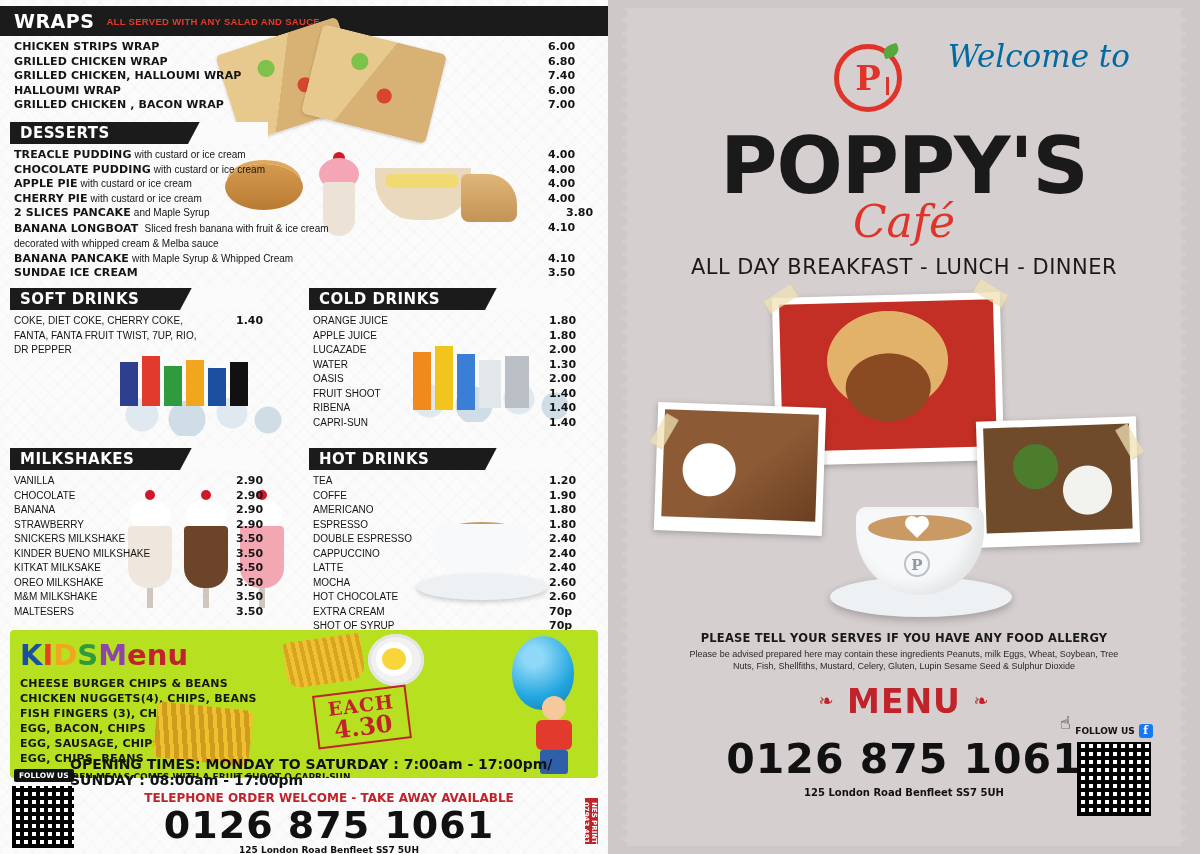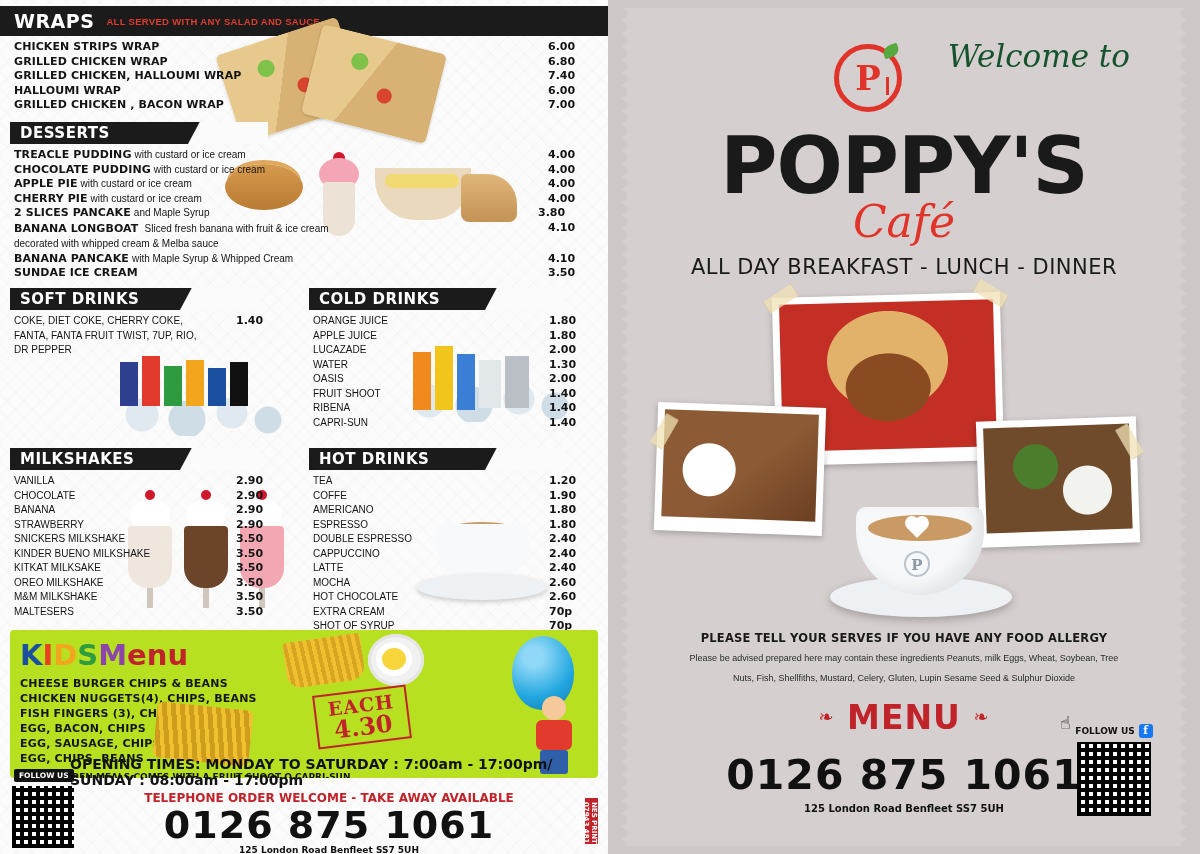--- a/index.html
+++ b/index.html
@@ -281,21 +281,21 @@
   }
   .scallop-l{left:0;}
   .scallop-r{right:0; background-image: radial-gradient(circle at 12px 6px, #cfc8c8 5px, transparent 6px);}
 
   .brand-area { position:relative; padding-top: 26px; text-align:center; }
   .welcome {
     position:absolute; right: 56px; top: 30px;
     font-family: "DejaVu Serif", serif;
     font-style: italic;
     font-size: 31px;
-    color: #14532d;
+    color: #0369a1;
     text-align: center;
   }
   .logo-badge {
     position:absolute; left: 212px; top: 36px;
     width: 68px; height: 68px; border-radius: 50%;
     border: 5px solid #e0342a;
     background: #d6cfcf;
     display:flex; align-items:center; justify-content:center;
     font-family:"DejaVu Serif", serif; font-weight:bold; font-size:34px; color:#e0342a;
   }
@@ -378,21 +378,21 @@
 
   
   .allergy { text-align:center; margin-top: 14px; padding: 0 60px; }
   .allergy .a-title {
     font-family:"DejaVu Sans", sans-serif; font-weight:bold;
     font-size: 11.5px; color:#1a1a1a; letter-spacing:0.2px;
   }
   .allergy .a-body {
     margin-top: 3px;
     font-family:"Liberation Sans", sans-serif;
-    font-size: 9px; line-height: 20px; color:#2a2a2a;
+    font-size: 9px; line-height: 12px; color:#2a2a2a;
   }
 
   .menu-word {
     margin-top: 10px; text-align:center;
     font-family:"DejaVu Sans", sans-serif;
     font-weight:bold; font-size: 33px; color:#c0232a;
     letter-spacing: 1px;
     position: relative;
   }
   .menu-word .orn { color:#c0232a; font-size:18px; vertical-align: 6px; }
@@ -555,21 +555,21 @@
         <span class="price" style="left:534px">4.00</span>
       </div>
       <div class="row">
         <span class="name">CHERRY PIE</span>
         <span class="desc">with custard or ice cream</span>
         <span class="price" style="left:534px">4.00</span>
       </div>
       <div class="row">
         <span class="name">2 SLICES PANCAKE</span>
         <span class="desc">and Maple Syrup</span>
-        <span class="price" style="left:524px">3.80</span>
+        <span class="price" style="left:552px">3.80</span>
       </div>
       <div class="row" style="display:block; max-width:330px;">
         <span class="name">BANANA LONGBOAT</span>
         <span class="desc">Sliced fresh banana with fruit &amp; ice cream decorated with whipped cream &amp; Melba sauce</span>
         <span class="price" style="left:534px; top:0">4.10</span>
       </div>
       <div class="row">
         <span class="name">BANANA PANCAKE</span>
         <span class="desc">with Maple Syrup &amp; Whipped Cream</span>
         <span class="price" style="left:534px">4.10</span>

